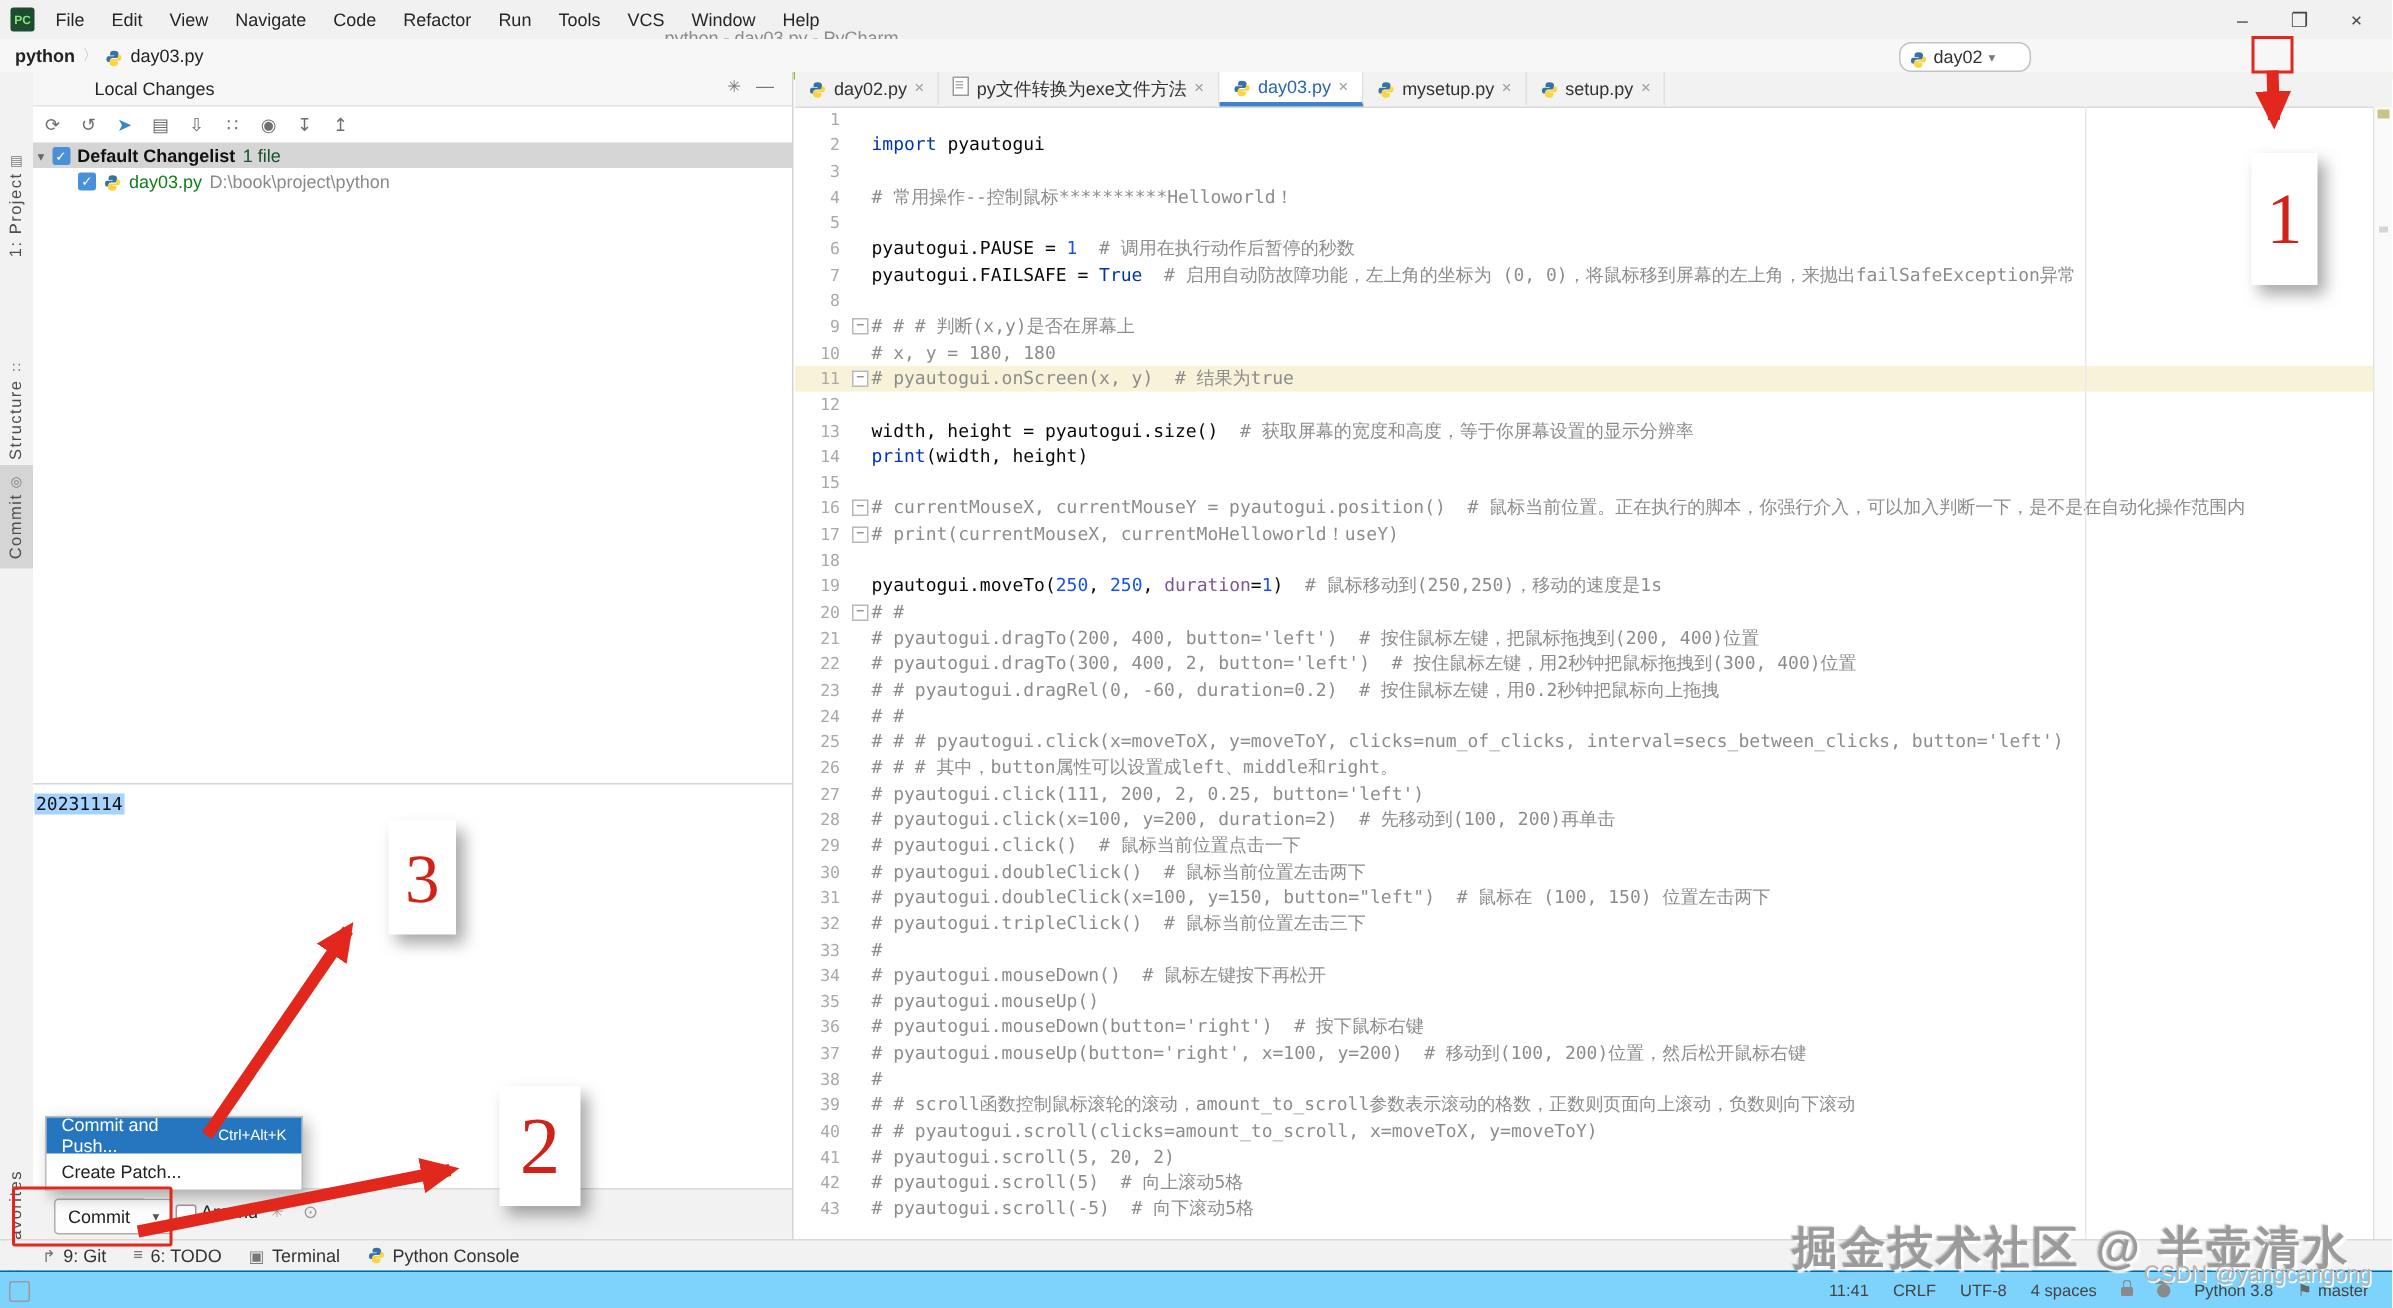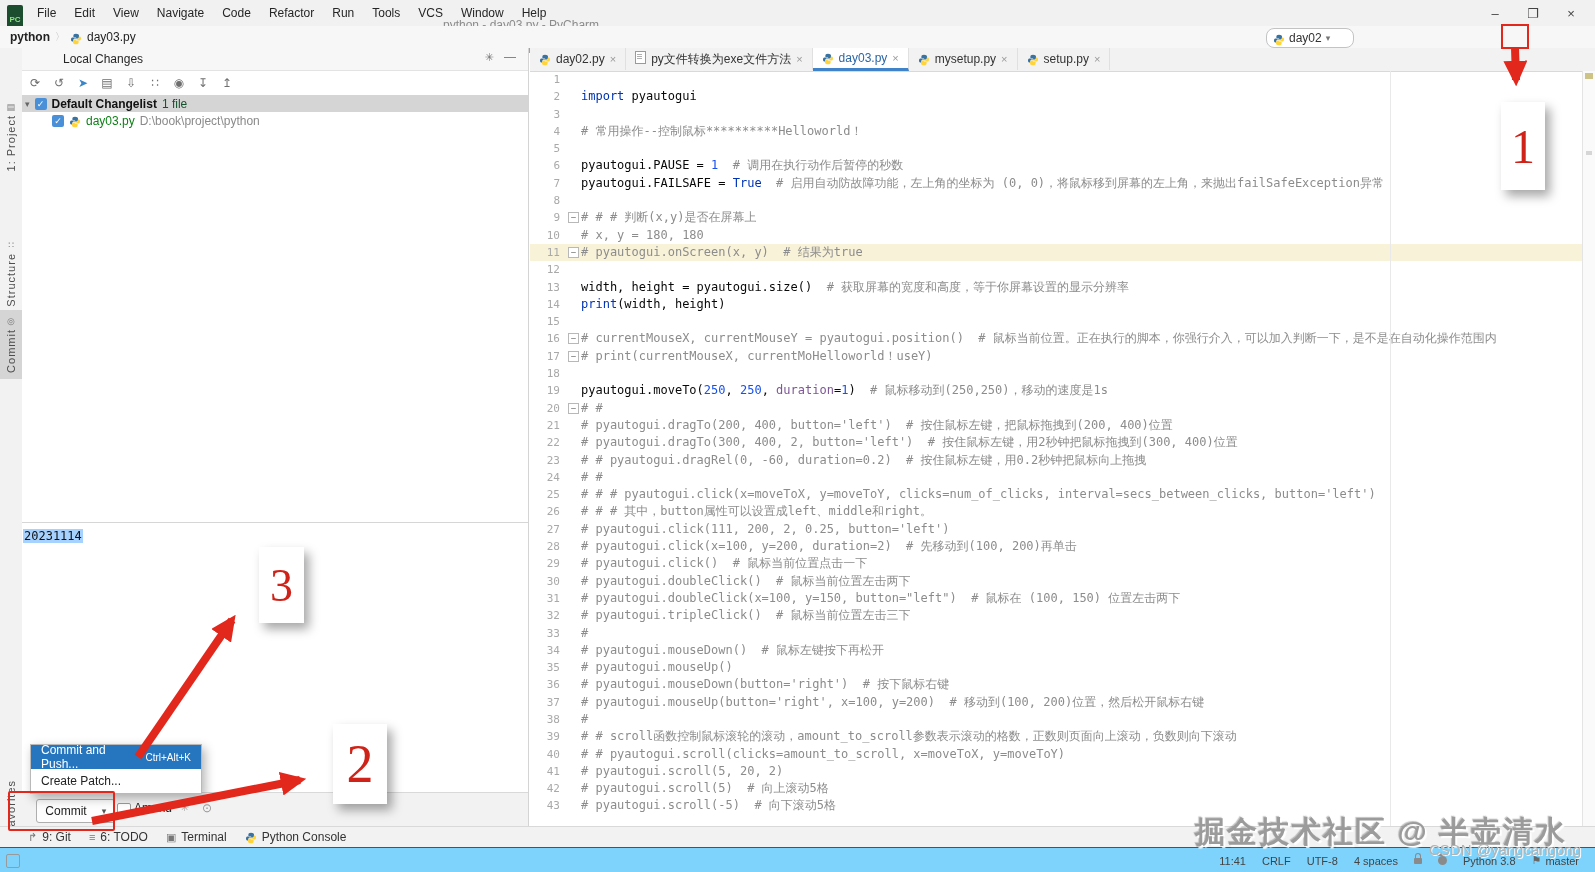--- a/index.html
+++ b/index.html
@@ -2,21 +2,21 @@
 <html><head>
 <meta charset="utf-8">
 <style>
   html,body{margin:0;padding:0;background:#fff;}
   #app{position:relative;width:1595px;height:872px;overflow:hidden;
        font-family:"Liberation Sans",sans-serif;font-size:12px;color:#1f1f1f;background:#fff;}
   .abs{position:absolute;}
 
   
   #titlebar{left:0;top:0;width:1595px;height:26px;background:#f1f1f1;border-bottom:1px solid #dcdcdc;}
-  #logo{left:7px;top:5px;width:16px;height:28px;background:#1b4d2e;color:#8ee37e;font-size:8px;font-weight:bold;
+  #logo{left:7px;top:5px;width:16px;height:16px;background:#1b4d2e;color:#8ee37e;font-size:8px;font-weight:bold;
         display:flex;align-items:center;justify-content:center;border-radius:2px;}
   #menu-items{left:28px;top:0;height:26px;display:flex;align-items:center;}
   .menu-item{padding:0 9px;height:26px;line-height:26px;color:#262626;cursor:default;}
   #win-title{left:443px;top:0;height:26px;line-height:26px;color:#8b8b8b;margin-top:12px;}
   .winbtn{top:0;width:34px;height:26px;display:flex;align-items:center;justify-content:center;color:#444;font-size:13px;}
   #btn-min{left:1478px;} #btn-restore{left:1516px;} #btn-close{left:1554px;}
 
   
   #navbar{left:0;top:26px;width:1595px;height:22px;background:#f7f7f7;border-bottom:5px solid #84cc16;}
   #crumbs{left:10px;top:0;height:22px;display:flex;align-items:center;gap:5px;}

